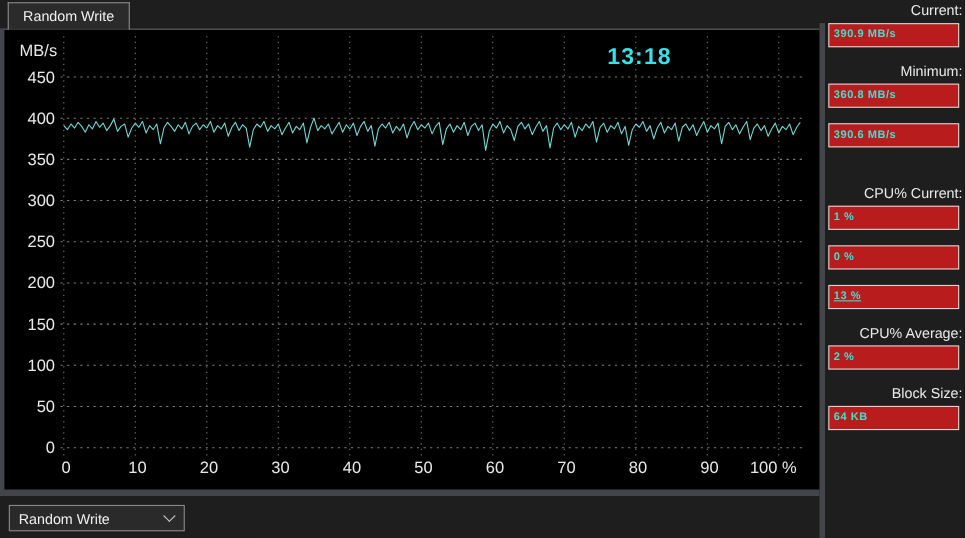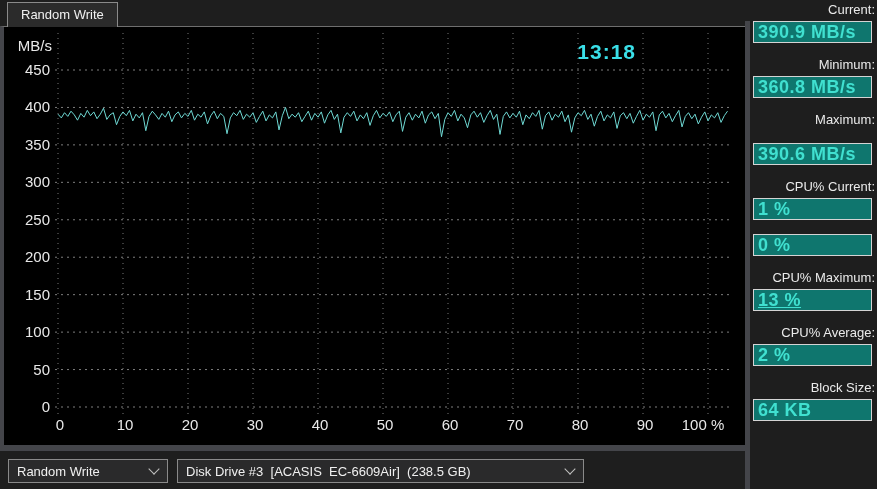--- a/index.html
+++ b/index.html
@@ -24,33 +24,33 @@
   }
   .v-divider {
     position:absolute; left:745px; top:21px; width:5px; height:468px;
     background:#44454a; z-index:2;
   }
   svg.chart-overlay {
     position:absolute; left:0; top:0; width:877px; height:489px;
     pointer-events:none; z-index:3;
   }
   .clock {
-    position:absolute; left:552px; top:40px; width:84px; text-align:right;
+    position:absolute; left:552px; top:40px; width:84px; text-align:left;
     font-size:21px; font-weight:bold; letter-spacing:1px; z-index:4;
   }
 
   
   .stats { position:absolute; left:753px; top:2px; width:122px; z-index:4; }
   .stat-group { margin-bottom:14px; }
-  .stat-group.section-gap { margin-top:14px; }
+  .stat-group.section-gap { margin-top:34px; }
   .stat-label { color:#eaeaea; font-size:13px; height:17px; line-height:15px;text-align:right; }
   .stat-value {
     margin-top:2px; width:119px; height:22px; line-height:20px;
-    background:#0f766e; border:1px solid #d4d4d4; padding-left:4px;
-    font-size:18px; font-weight:bold; letter-spacing:0.5px;
+    background:#b91c1c; border:1px solid #d4d4d4; padding-left:4px;
+    font-size:10px; font-weight:bold; letter-spacing:0.5px;
   }
 
   
   .dropdown {
     position:absolute; top:459px; height:24px; background:#2a2a2b;
     border:1px solid #8a8a8a; color:#f0f0f0; font-size:13px;
     display:flex; align-items:center; justify-content:space-between;
     padding:0 9px 0 8px; cursor:default; z-index:4;
   }
   .dropdown .dd-text { white-space:pre; overflow:hidden; }
@@ -128,49 +128,43 @@
   <div class="stats" id="stats-panel">
       <div class="stat-group">
         <div class="stat-label">Current:</div>
         <div class="stat-value" style="color: rgb(64, 224, 208);">390.9 MB/s</div>
       </div>
       <div class="stat-group">
         <div class="stat-label">Minimum:</div>
         <div class="stat-value" style="color: rgb(64, 224, 208);">360.8 MB/s</div>
       </div>
       <div class="stat-group">
-        <div class="stat-label">Maximum:</div>
       </div>
       <div class="stat-group">
         <div class="stat-value" style="color: rgb(64, 224, 208);">390.6 MB/s</div>
       </div>
       <div class="stat-group section-gap">
         <div class="stat-label">CPU% Current:</div>
         <div class="stat-value" style="color: rgb(64, 224, 208);">1 %</div>
       </div>
       <div class="stat-group">
         <div class="stat-value" style="color: rgb(64, 224, 208);">0 %</div>
       </div>
       <div class="stat-group">
-        <div class="stat-label">CPU% Maximum:</div>
         <div class="stat-value" style="color: rgb(64, 224, 208); text-decoration: underline;">13 %</div>
       </div>
       <div class="stat-group">
         <div class="stat-label">CPU% Average:</div>
         <div class="stat-value" style="color: rgb(64, 224, 208);">2 %</div>
       </div>
       <div class="stat-group">
         <div class="stat-label">Block Size:</div>
         <div class="stat-value" style="color: rgb(64, 224, 208);">64 KB</div>
       </div>
     </div>
 
   <div class="dropdown" id="dd-test">
     <span class="dd-text">Random Write</span>
     <span class="chev"></span>
   </div>
 
-  <div class="dropdown" id="dd-drive">
-    <span class="dd-text">Disk Drive #3  [ACASIS  EC-6609Air]  (238.5 GB)</span>
-    <span class="chev"></span>
-  </div>
 
 </div>
 
 </body></html>

